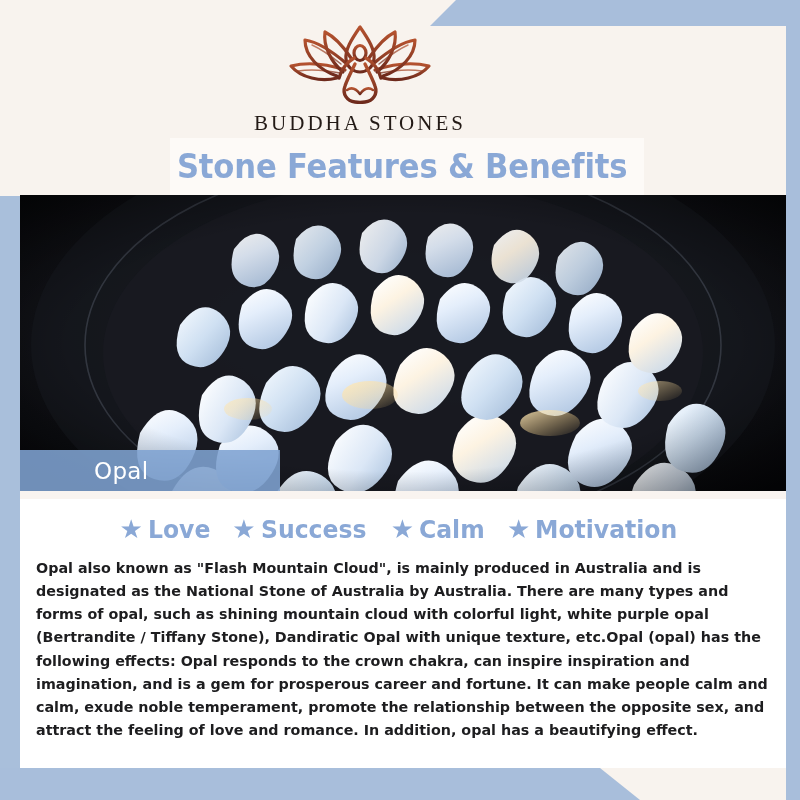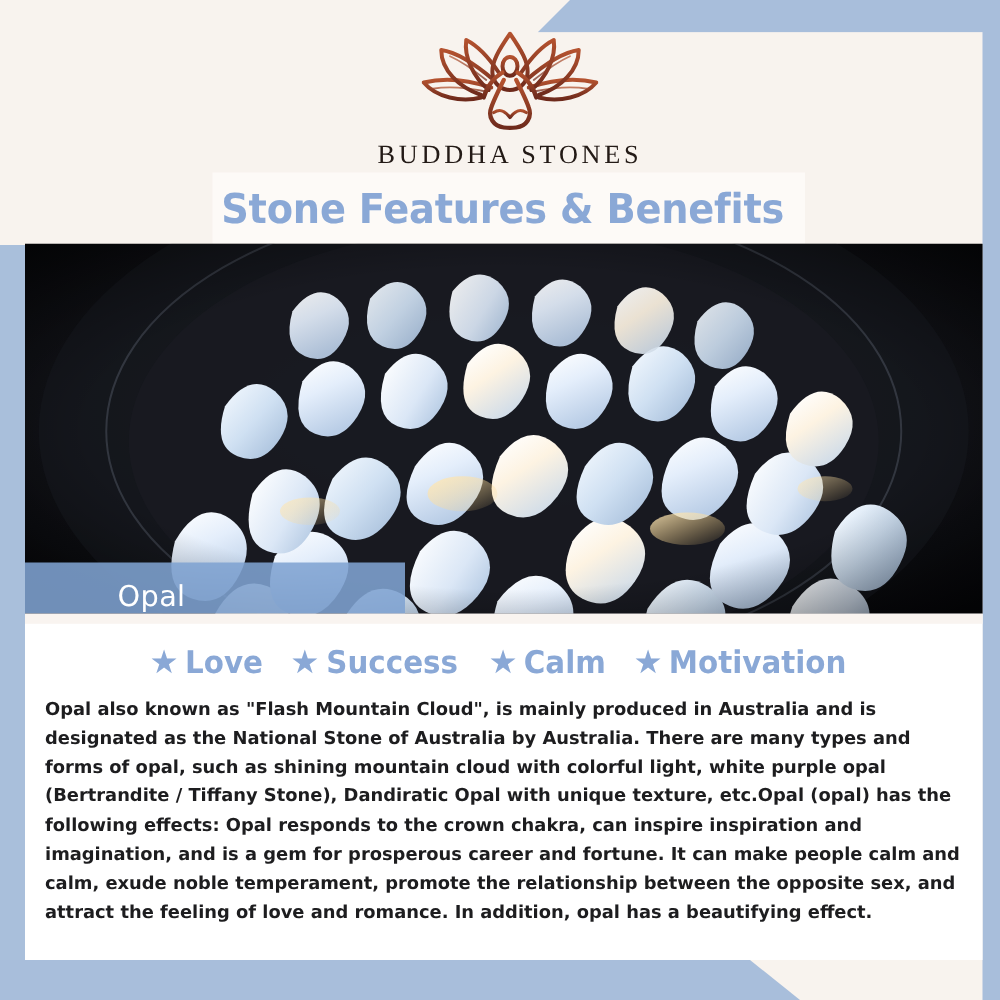--- a/index.html
+++ b/index.html
@@ -56,21 +56,20 @@
   .header {
     position: absolute;
     left: 0; top: 0;
     width: 720px; height: 145px;
     display: flex;
     flex-direction: column;
     align-items: center;
     justify-content: flex-start;
     padding-top: 24px;
     box-sizing: border-box;
-    margin-left: 48px;
   }
   .logo-mark {
     width: 150px;
     height: 82px;
     display: block;
   }
   .logo-text {
     margin-top: 5px;
     font-family: "Liberation Serif", serif;
     font-size: 21px;
@@ -105,24 +104,24 @@
     left: 20px; top: 195px;
     width: 766px; height: 296px;
     overflow: hidden;
     background: #0d0e12;
   }
   .photo svg { display: block; }
 
   .stone-label {
     position: absolute;
     left: 0; bottom: 0;
-    width: 304px; height: 41px;
+    width: 260px; height: 41px;
     background: rgba(128,163,209,0.88);
     display: flex;
-    align-items: flex-end;
+    align-items: center;
   }
   .stone-label-text {
     margin-left: 74px;
     color: #ffffff;
     font-size: 23px;
     font-weight: 400;
     letter-spacing: 0.3px;
     font-family: "DejaVu Sans", sans-serif;
   }
 

